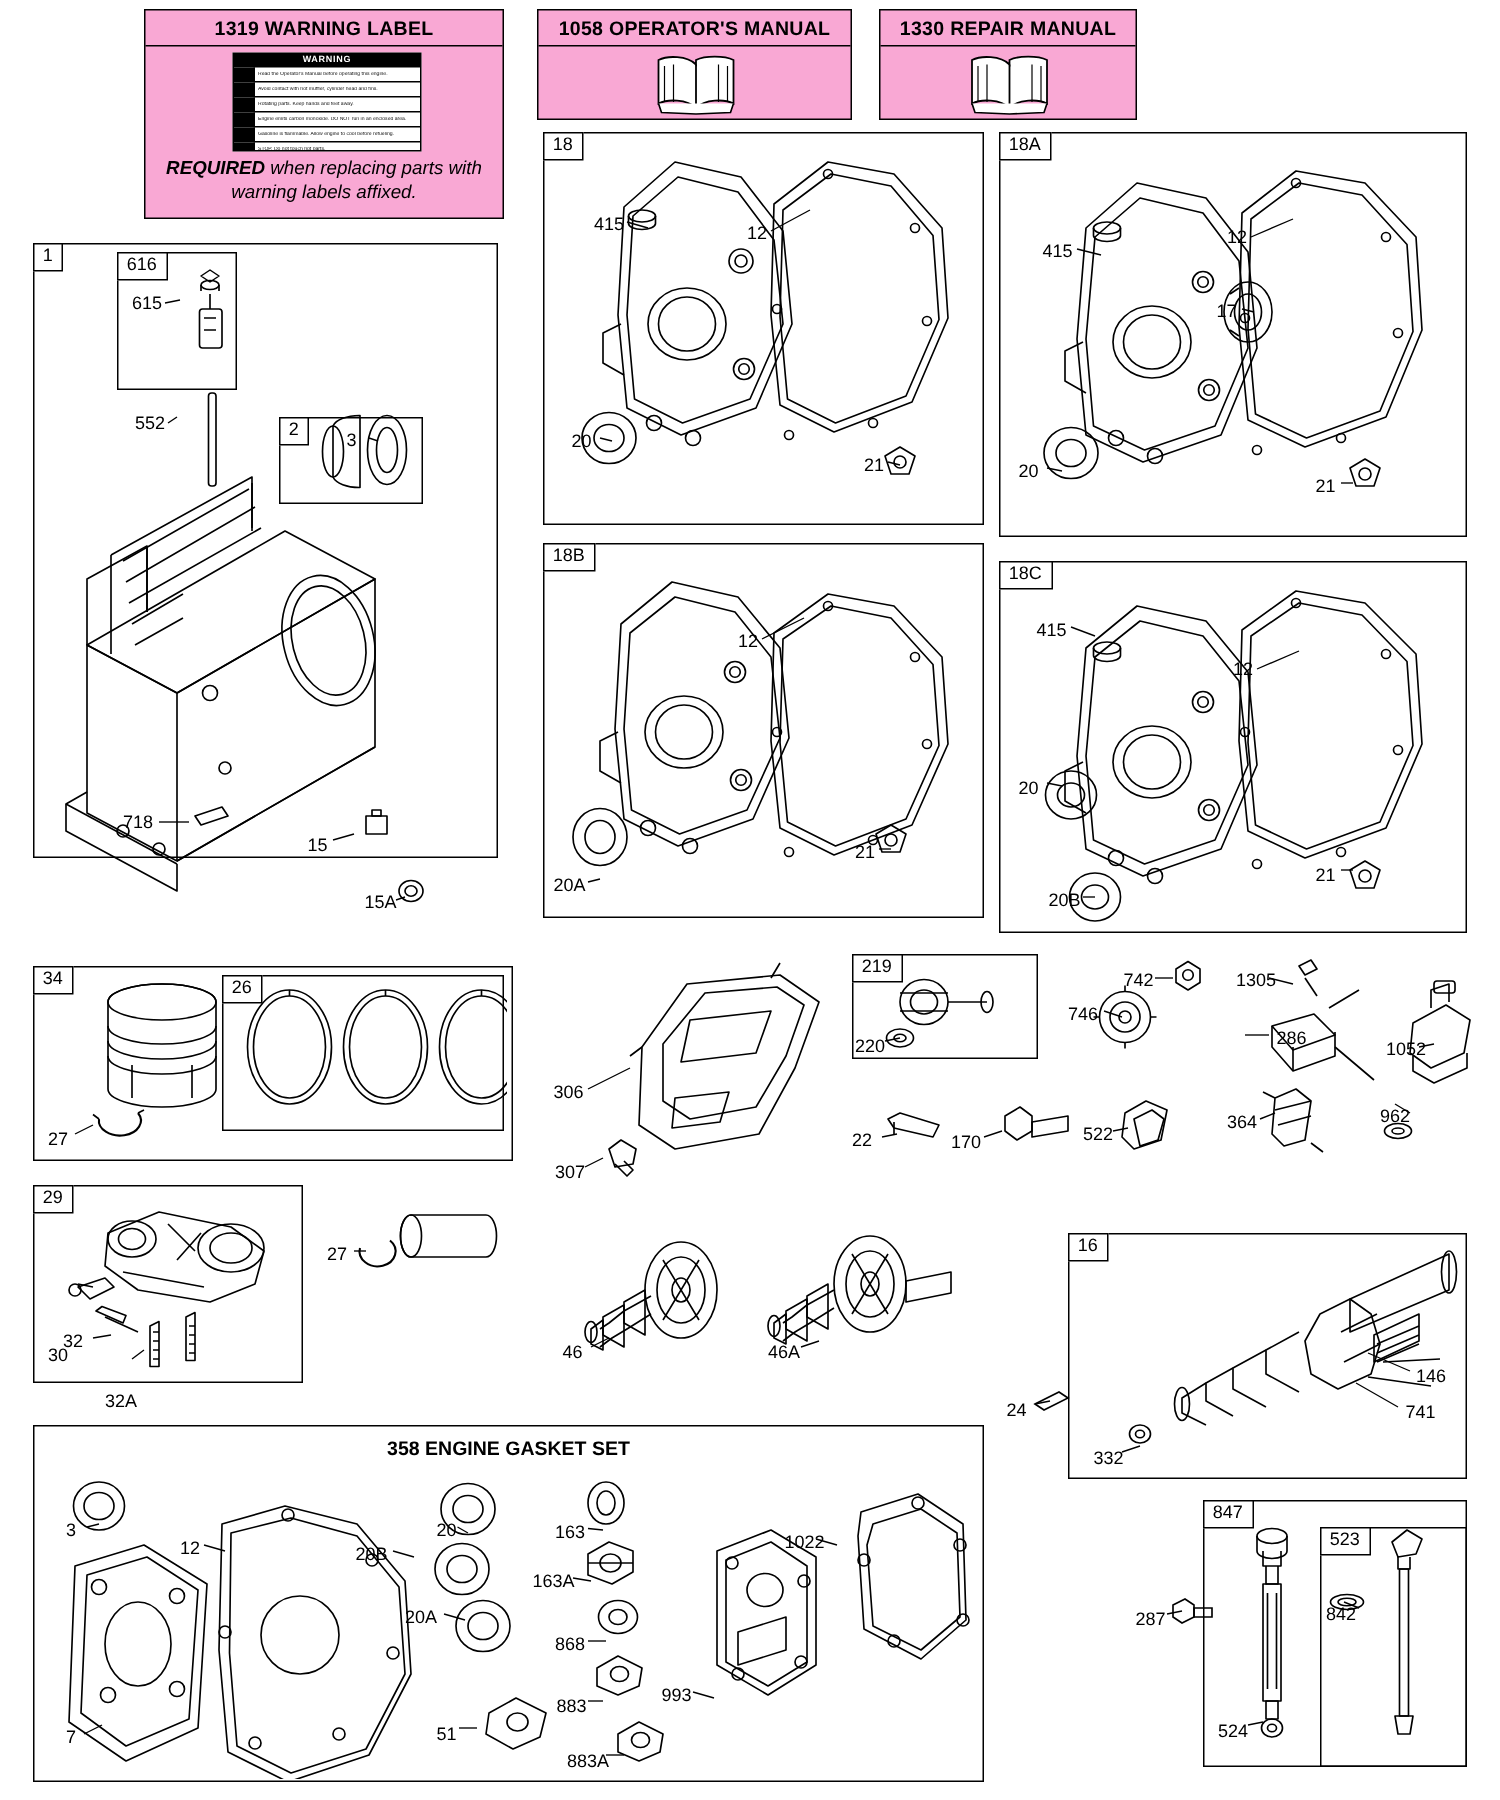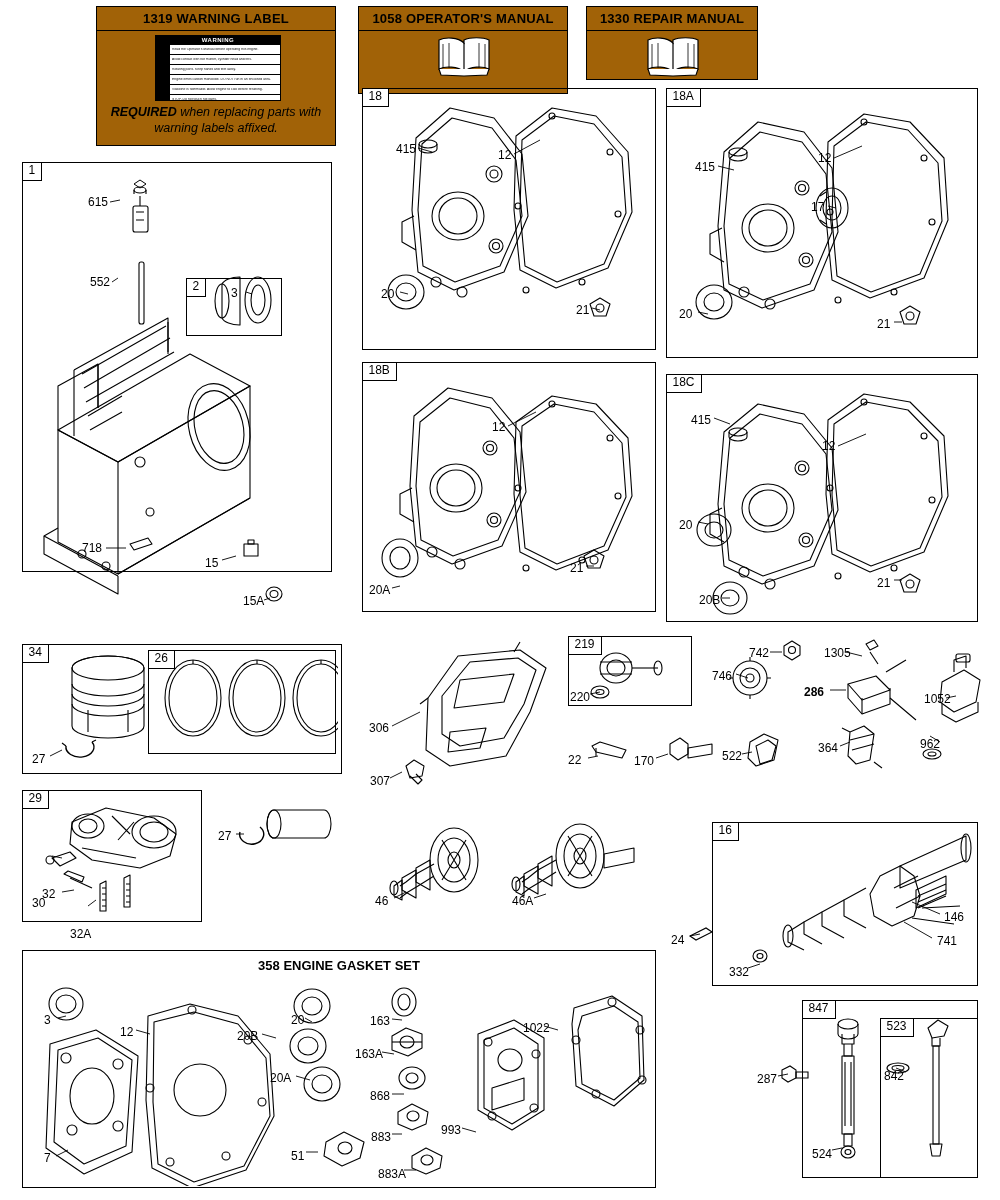--- a/index.html
+++ b/index.html
@@ -28,21 +28,21 @@
     padding:1px 6px 4px 6px;
     left:-1.5px;top:-1.5px;
     box-sizing:border-box;
     border-left:1.5px solid #000;
     border-top:1.5px solid #000;
   }
   .hdr-box{
     position:absolute;
     border:1.5px solid #000;
     box-sizing:border-box;
-    background:#a16207;
+    background:#f9a8d4;
   }
   .hdr-title{
     position:absolute;
     left:0;right:0;top:0;
     text-align:center;
     font-size:13px;
     font-weight:bold;
     padding:4px 0 4px 0;
     border-bottom:1.5px solid #000;
     box-sizing:border-box;
@@ -141,21 +141,21 @@
           <div class="warn-ico"></div>
           <div class="warn-txt">STOP. Do not touch hot parts.</div>
         </div>
       </div>
     </div>
     <div class="note" style="left:10px;right:10px;top:98px;">
       <b>REQUIRED</b><span> when replacing parts with warning labels affixed.</span>
     </div>
   </div>
 
-  <div class="hdr-box" style="left:358px;top:6px;width:210px;height:88px;">
+  <div class="hdr-box" style="left:358px;top:6px;width:210px;height:74px;">
     <div class="hdr-title">
       <span>1058</span>
       <span>OPERATOR'S MANUAL</span>
     </div>
     <svg style="position:absolute;left:72px;top:28px;" width="66" height="42" viewBox="0 0 66 42">
       <path d="M33 8 C27 2 14 2 8 5 L8 34 C14 31 27 31 33 37 C39 31 52 31 58 34 L58 5 C52 2 39 2 33 5 Z" fill="#fff" stroke="#000" stroke-width="1.2"></path>
       <path d="M33 8 L33 37" stroke="#000" stroke-width="1.2"></path>
       <path d="M12 9 L12 33 M18 8 L18 33 M48 8 L48 33 M54 9 L54 33" stroke="#000" stroke-width="0.8"></path>
       <path d="M8 34 L10 40 L33 41 L56 40 L58 34" fill="#fff" stroke="#000" stroke-width="1.1"></path>
     </svg>
@@ -169,20 +169,23 @@
     <svg style="position:absolute;left:53px;top:28px;" width="66" height="42" viewBox="0 0 66 42">
       <path d="M33 8 C27 2 14 2 8 5 L8 34 C14 31 27 31 33 37 C39 31 52 31 58 34 L58 5 C52 2 39 2 33 5 Z" fill="#fff" stroke="#000" stroke-width="1.2"></path>
       <path d="M33 8 L33 37" stroke="#000" stroke-width="1.2"></path>
       <path d="M12 9 L12 33 M18 8 L18 33 M48 8 L48 33 M54 9 L54 33" stroke="#000" stroke-width="0.8"></path>
       <path d="M8 34 L10 40 L33 41 L56 40 L58 34" fill="#fff" stroke="#000" stroke-width="1.1"></path>
     </svg>
   </div>
 
   <div class="box" style="left:22px;top:162px;width:310px;height:410px;">
     <div class="box-label">1</div>
+  </div>
+  <div class="box" style="left:78px;top:168px;width:80px;height:92px;">
+    <div class="box-label">616</div>
   </div>
   <div class="box" style="left:186px;top:278px;width:96px;height:58px;">
     <div class="box-label">2</div>
   </div>
 
   <svg style="position:absolute;left:22px;top:162px;" width="312" height="440" viewBox="0 0 312 440">
     <g fill="none" stroke="#000" stroke-width="1.1" stroke-linejoin="round">
 
       <path d="M112 22 l6 -4 6 4 -6 4 z" stroke-width="1"></path>
       <ellipse cx="118" cy="28" rx="6" ry="3"></ellipse>
@@ -697,21 +700,21 @@
   <div class="callout" style="left:699px;top:594px;">20B</div>
   <div class="callout" style="left:877px;top:577px;">21</div>
 
   <div class="callout" style="left:32px;top:753px;">27</div>
   <div class="callout" style="left:369px;top:722px;">306</div>
   <div class="callout" style="left:370px;top:775px;">307</div>
   <div class="callout" style="left:570px;top:691px;">220</div>
   <div class="callout" style="left:749px;top:647px;">742</div>
   <div class="callout" style="left:712px;top:670px;">746</div>
   <div class="callout" style="left:824px;top:647px;">1305</div>
-  <div class="callout" style="left:804px;top:686px;font-weight:bold;">286</div>
+  <div class="callout" style="left:851px;top:686px;">286</div>
   <div class="callout" style="left:924px;top:693px;">1052</div>
   <div class="callout" style="left:920px;top:738px;">962</div>
   <div class="callout" style="left:568px;top:754px;">22</div>
   <div class="callout" style="left:634px;top:755px;">170</div>
   <div class="callout" style="left:722px;top:750px;">522</div>
   <div class="callout" style="left:818px;top:742px;">364</div>
 
   <div class="callout" style="left:32px;top:853px;margin-top:44px;">30</div>
   <div class="callout" style="left:42px;top:888px;">32</div>
   <div class="callout" style="left:70px;top:928px;">32A</div>

